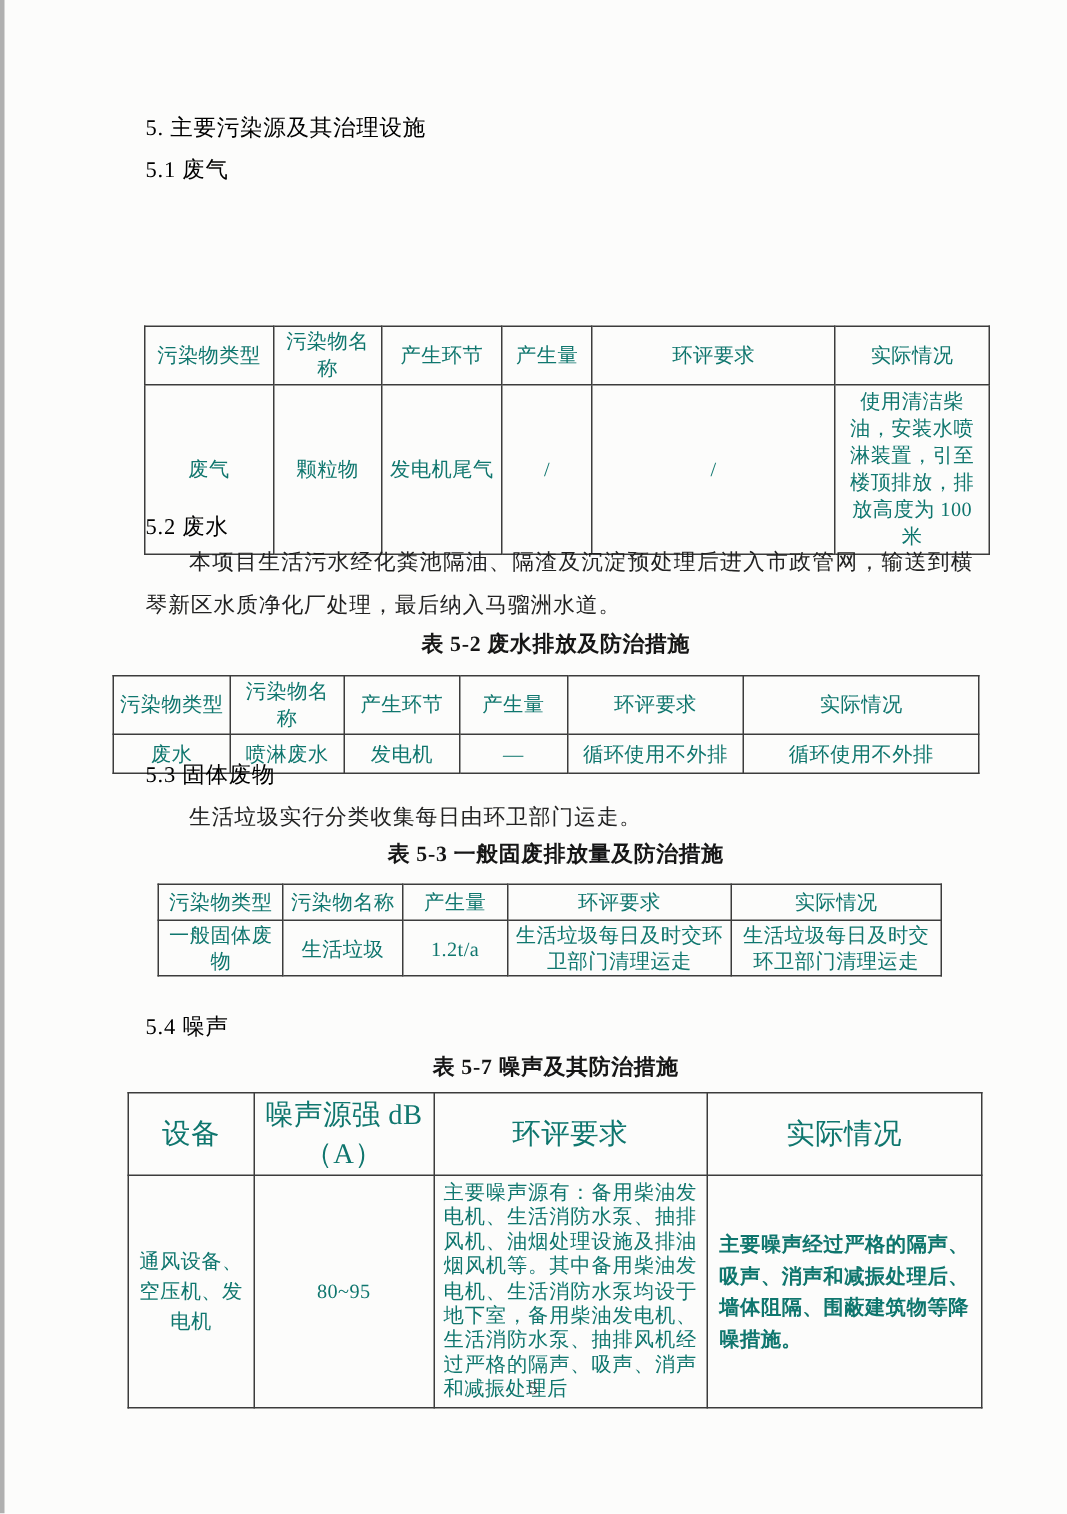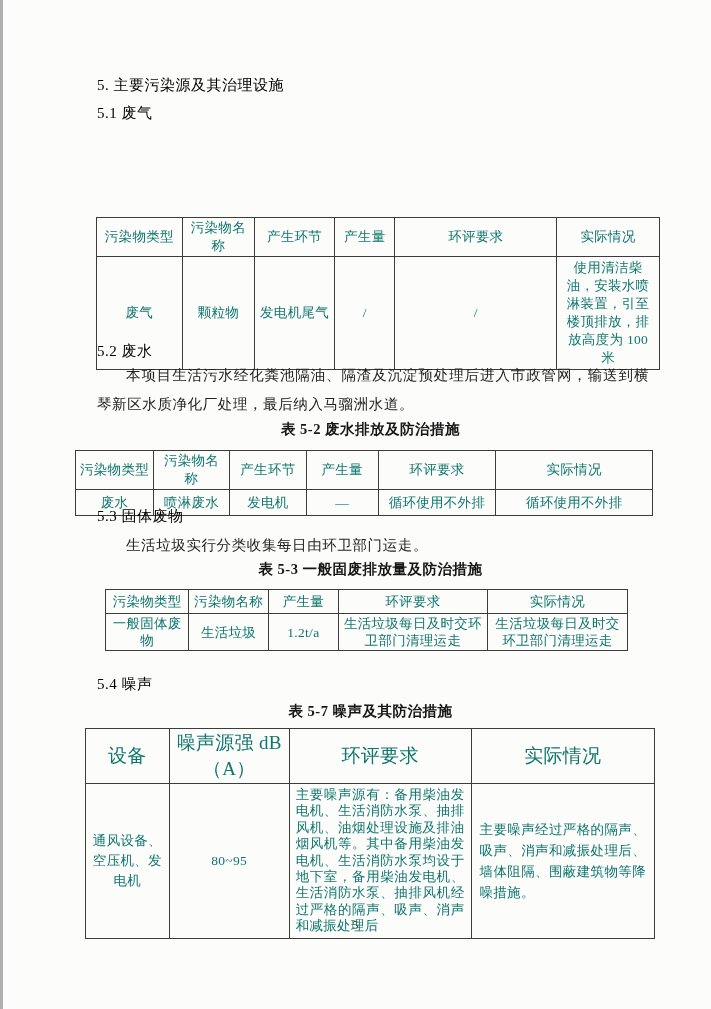--- a/index.html
+++ b/index.html
@@ -65,21 +65,21 @@
   .t4 th { height:25px; font-size:19px; }
   .t4 td { height:147px; }
   .t4 .c0{width:14.2%}.t4 .c1{width:20.9%}.t4 .c2{width:32.3%}.t4 .c3{width:32.6%}
   .t4 td.c0 { line-height:20px; padding:0 6px; }
   .t4 td.c2 {
     text-align:justify; vertical-align:middle;
     line-height:16.4px; padding:3px 6px;
   }
   .t4 td.c3 {
     text-align:justify; vertical-align:middle;
-    line-height:21px; padding:3px 8px;
+    line-height:21px; padding:3px 8px;font-weight:bold;
   }
   .pagenum {
     position:absolute; top:918px; left:0; width:711px;
     text-align:center; font-size:12px; color:#4a4a4a;
   }
 </style>
 </head>
 <body>
 
 <div class="page">

